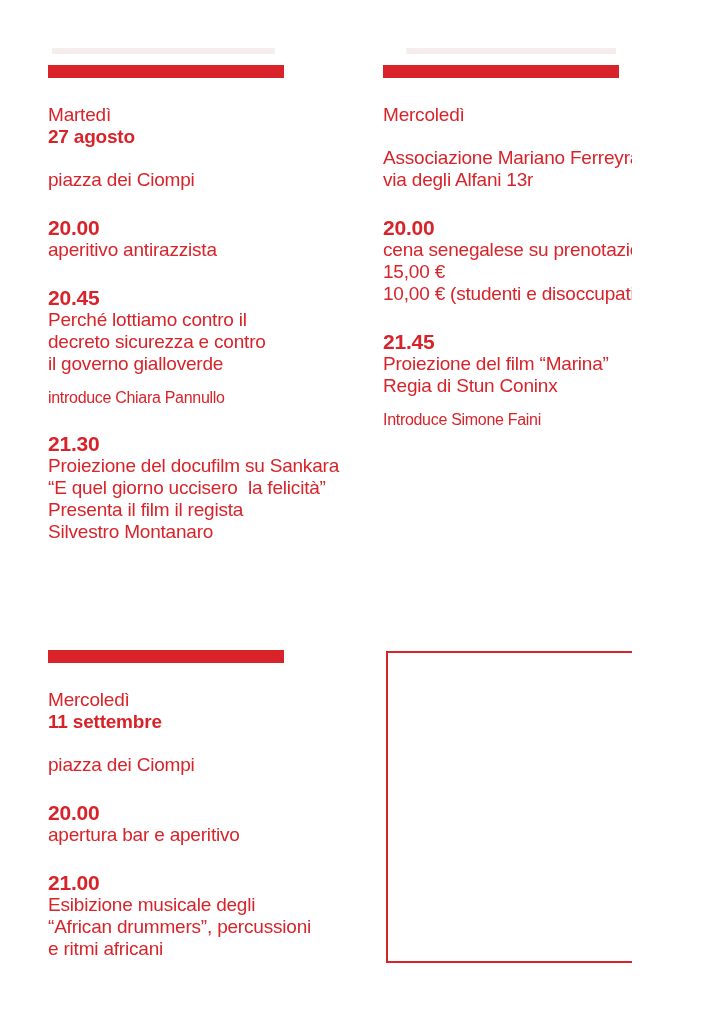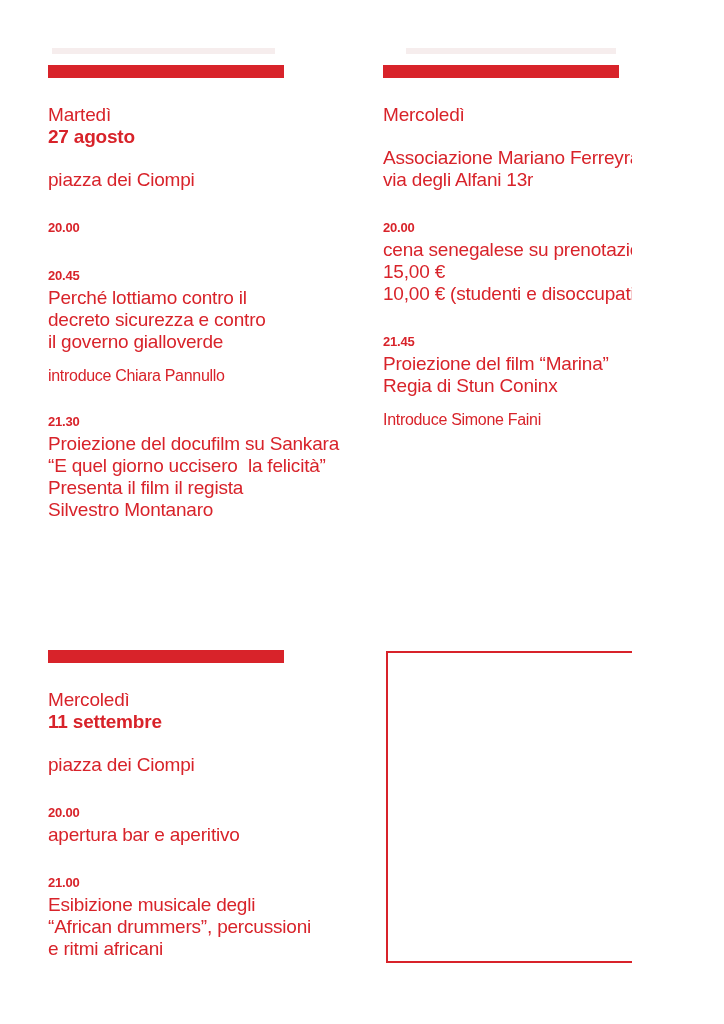--- a/index.html
+++ b/index.html
@@ -8,21 +8,21 @@
     overflow:hidden; font-family:"Liberation Sans", sans-serif;
     color:var(--accent,#d8232a); letter-spacing:-0.2px;
   }
   .faint-bar { position:absolute; top:48px; height:6px; background:var(--faint,#f6eded); }
   .panel { position:absolute; width:330px; }
   .bar { width:236px; height:13px; background:var(--accent,#d8232a); margin-bottom:26px; }
   .day  { font-size:19px; line-height:22px; font-weight:400; }
   .date { font-size:19px; line-height:22px; font-weight:700; }
   .venue { margin-top:21px; font-size:19px; line-height:22px; white-space:pre-wrap; }
   .event { margin-top:26px; }
-  .time { font-size:13px; line-height:22px; font-weight:700; }
+  .time { font-size:21px; line-height:22px; font-weight:700; }
   .desc { font-size:19px; line-height:22px; white-space:pre-wrap; }
   .note { margin-top:13px; font-size:16px; line-height:19px; font-weight:400; letter-spacing:-0.3px; }
   .poster-box {
     position:absolute; left:386px; top:651px; width:275px; height:312px;
     border:2px solid var(--accent,#d8232a); box-sizing:border-box; background:#ffffff;
   }
   .brand {
     position:absolute; left:667px; top:964px;
     transform:rotate(-90deg); transform-origin:0 0;
     font-size:18px; line-height:22px; white-space:nowrap; letter-spacing:0;
@@ -37,20 +37,21 @@
   <div class="faint-bar" style="left:52px; width:223px;"></div>
   <div class="faint-bar" style="left:406px; width:210px;"></div>
 
   <div class="panel" style="left:48px; top:65px;">
     <div class="bar"></div>
     <div class="day">Martedì</div>
     <div class="date">27 agosto</div>
     <div class="venue">piazza dei Ciompi</div>
     <div class="event">
       <div class="time">20.00</div>
+      <div class="desc">aperitivo antirazzista</div>
     </div>
     <div class="event">
       <div class="time">20.45</div>
       <div class="desc">Perché lottiamo contro il
 decreto sicurezza e contro
 il governo gialloverde</div>
       <div class="note">introduce Chiara Pannullo</div>
     </div>
     <div class="event">
       <div class="time">21.30</div>

